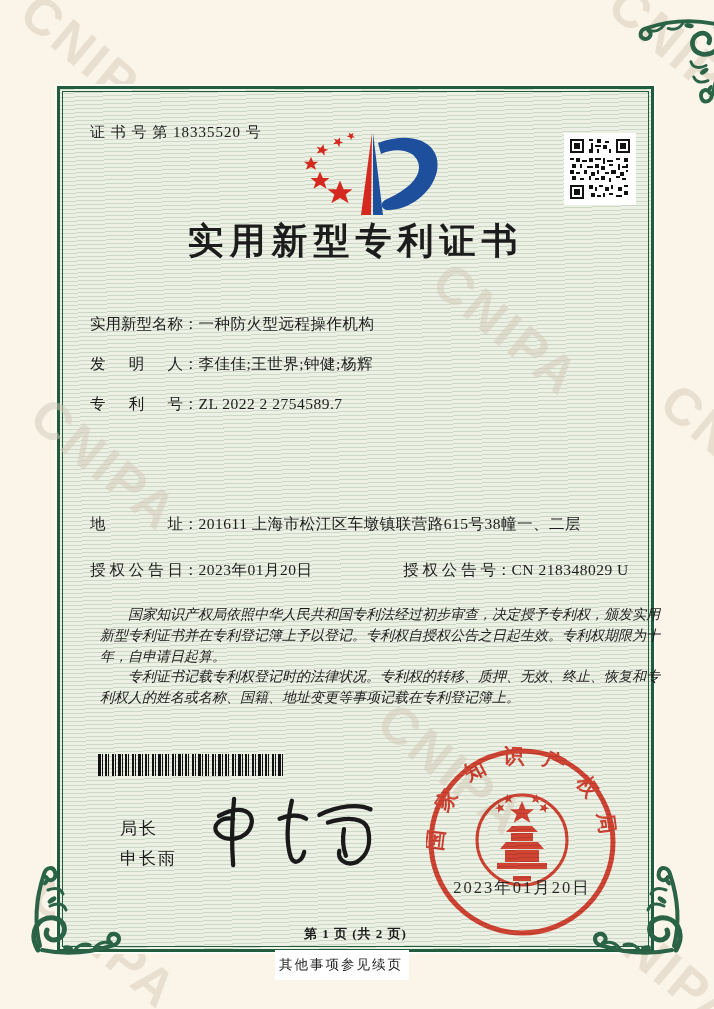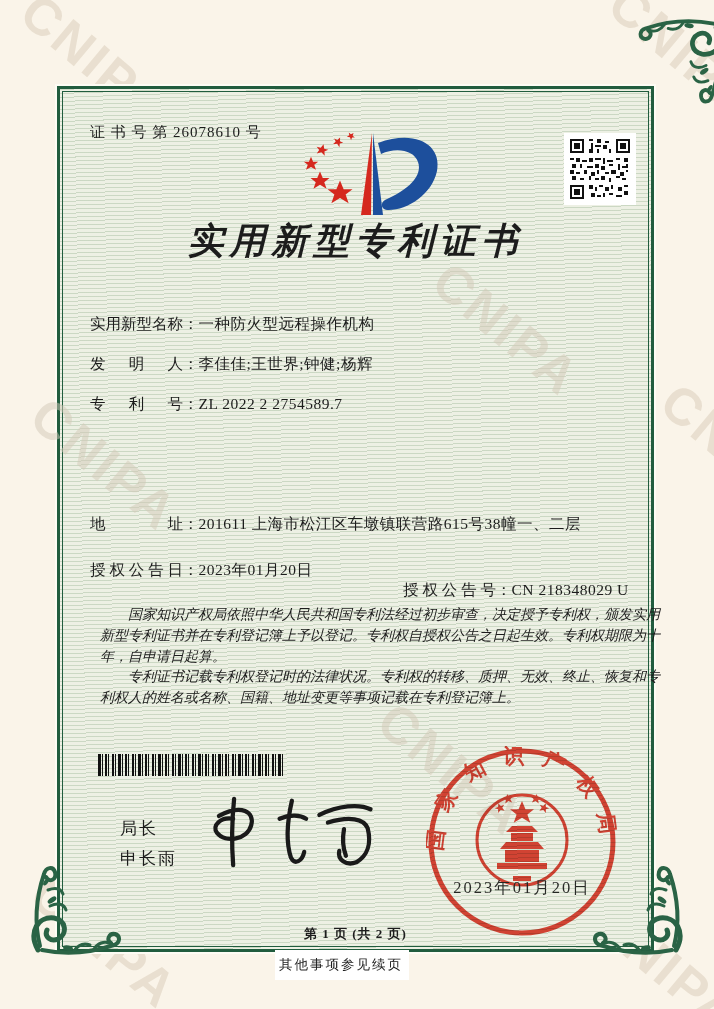--- a/index.html
+++ b/index.html
@@ -11,26 +11,26 @@
       transform:rotate(40deg);pointer-events:none;white-space:nowrap;}
   .wm.inframe{color:#d3c9b8;opacity:.5;}
   
   .frame{position:absolute;left:57px;top:86px;width:591px;height:860px;
          border:3px solid #215c3e;box-shadow:0 0 0 2px #fdfcf4;
          background-color:#edf0e4;
          background-image:repeating-linear-gradient(178deg,rgba(125,160,120,.30) 0 1px,transparent 1px 4px);}
   .frame::before{content:"";position:absolute;inset:2px;border:1px solid #215c3e;pointer-events:none;}
   .abs{position:absolute;}
   .certno{left:30px;top:34px;font-size:15px;letter-spacing:1px;}
-  .title{left:0;top:128px;width:100%;text-align:center;font-size:36px;font-weight:bold;letter-spacing:6px;font-style:italic;}
+  .title{left:0;top:128px;width:100%;text-align:center;font-size:36px;font-weight:bold;letter-spacing:6px;}
   
   .field{left:30px;font-size:15.5px;white-space:nowrap;}
   .flabel{display:inline-block;width:6em;text-align:justify;text-align-last:justify;vertical-align:top;}
   .fval{letter-spacing:.5px;}
-  .grant2{position:absolute;left:313px;top:0;margin-top:20px;}
+  .grant2{position:absolute;left:313px;top:0;}
   
   .para{left:28px;width:566px;font-size:14px;line-height:21px;text-indent:2em;
         font-style:italic;margin:12px;letter-spacing:0;}
   
   .barcode{left:38px;top:665px;width:186px;height:22px;
      background:repeating-linear-gradient(90deg,#111 0 3px,transparent 3px 4px,#111 4px 5px,
        transparent 5px 7px,#111 7px 9px,transparent 9px 10px,#111 10px 11px,transparent 11px 14px,
        #111 14px 16px,transparent 16px 17px,#111 17px 18px,transparent 18px 20px);}
   .signoff{left:60px;top:725px;font-size:17px;line-height:30px;letter-spacing:2px;}
   .sig{left:140px;top:698px;}
@@ -53,21 +53,21 @@
   <div class="wm" style="left:648px;top:420px;">CNIPA</div>
   <div class="wm" style="left:18px;top:912px;">CNIPA</div>
   <div class="wm" style="left:580px;top:938px;">CNIPA</div>
 
   <div class="frame">
 
     <div class="wm inframe" style="left:360px;top:210px;">CNIPA</div>
     <div class="wm inframe" style="left:-42px;top:345px;">CNIPA</div>
     <div class="wm inframe" style="left:305px;top:650px;">CNIPA</div>
 
-    <div class="abs certno">证 书 号 第 26078610 号</div>
+    <div class="abs certno">证 书 号 第 18335520 号</div>
 
     <svg class="abs logo" width="160" height="90" viewBox="0 0 160 90">
       <defs>
         <path id="star" d="M0,-10 L2.9,-3.1 10,-3.1 4.5,1.2 6.9,8.1 0,4 -6.9,8.1 -4.5,1.2 -10,-3.1 -2.9,-3.1 Z"></path>
       </defs>
       <g fill="#d5281e">
         <use href="#star" transform="translate(56,64) scale(1.25)"></use>
         <use href="#star" transform="translate(36,52) scale(0.95)"></use>
         <use href="#star" transform="translate(27,35) scale(0.72)"></use>
         <use href="#star" transform="translate(38,21) scale(0.6) rotate(15)"></use>

